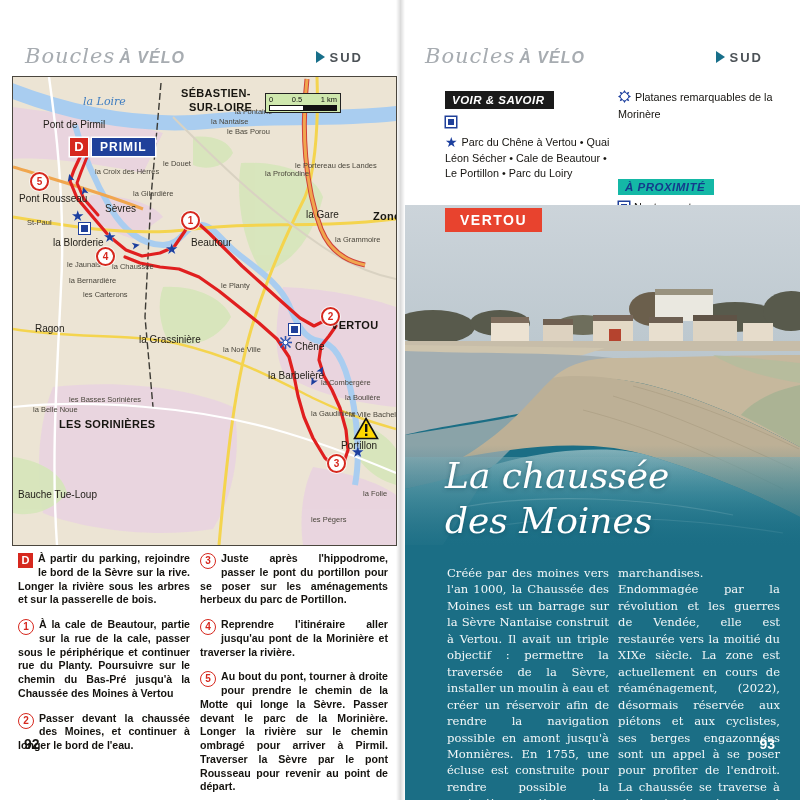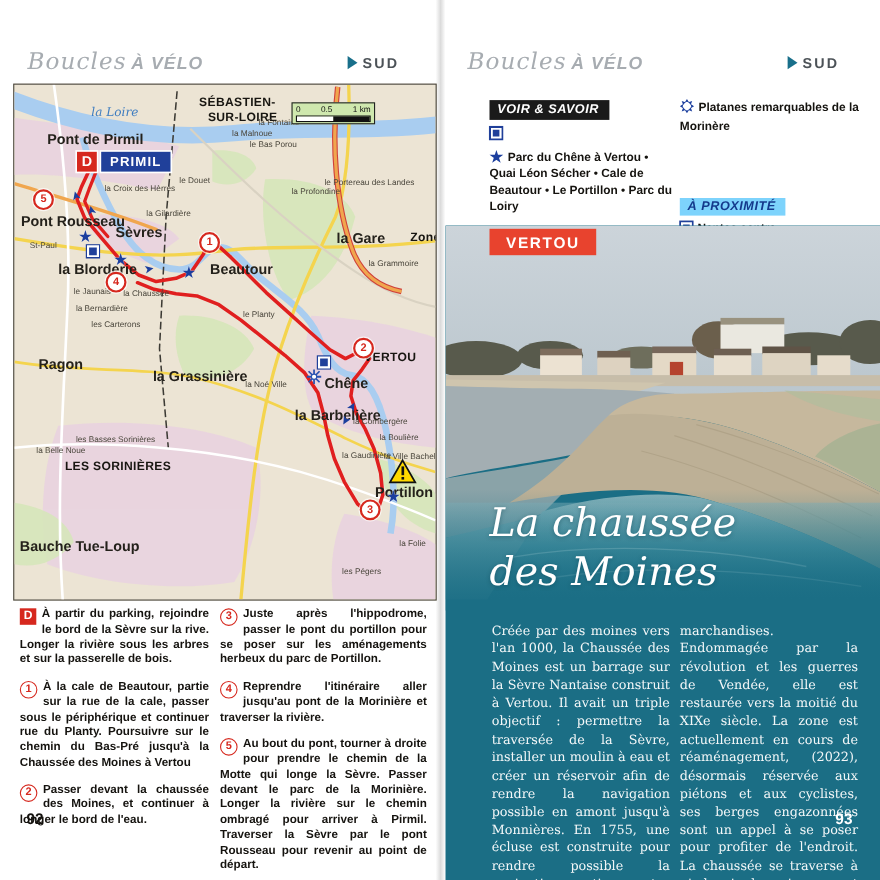--- a/index.html
+++ b/index.html
@@ -15,21 +15,21 @@
   .brand-bold{font-family:"Liberation Sans",sans-serif;font-weight:bold;font-style:italic;font-size:16px;color:#a7acb1;letter-spacing:1px;margin-left:4px;}
   .hdr-section{position:absolute;right:12px;top:6px;font-weight:bold;font-size:13px;color:#4c5257;letter-spacing:2px;}
   .tri{display:inline-block;width:0;height:0;border-top:6px solid transparent;border-bottom:6px solid transparent;border-left:9px solid #186f8a;margin-right:5px;vertical-align:-1px;}
 
   
   #map{position:absolute;left:12px;top:76px;width:383px;height:468px;background:#ece4d4;border:1px solid #4a463e;overflow:hidden;}
   #map svg{position:absolute;left:0;top:0;}
   #map-overlay{position:absolute;left:0;top:0;width:100%;height:100%;}
   .ml{position:absolute;white-space:nowrap;color:#3a372f;}
   .ml.town{font-weight:bold;font-size:11px;color:#181611;letter-spacing:.3px;}
-  .ml.boldsm{font-weight:bold;font-size:13px;color:#24211b;}
+  .ml.boldsm{font-weight:normal;font-size:10px;color:#24211b;}
   .ml.sm{font-size:7.5px;color:#4a463c;}
   .ml.water{font-family:"DejaVu Serif",serif;font-style:italic;font-size:11px;color:#3d7cc0;}
   .m-num{position:absolute;width:15px;height:15px;border:2px solid #d6281e;border-radius:50%;background:#fff;color:#d6281e;font-weight:bold;font-size:10px;line-height:15px;text-align:center;box-shadow:0 0 0 1px rgba(255,255,255,.7);}
   .m-star{position:absolute;color:#1c3f9e;font-size:15px;line-height:14px;text-shadow:0 0 1px #fff;}
   .m-square{position:absolute;width:11px;height:11px;background:#20409a;box-shadow:inset 0 0 0 2px #fff,0 0 0 1px #20409a;}
   .m-arrow{position:absolute;color:#1c3f9e;font-size:11px;line-height:10px;}
   .m-svg{position:absolute;}
   #d-badge{position:absolute;left:57px;top:61px;display:flex;z-index:5;}
   #d-letter{width:18px;height:18px;background:#d6281e;color:#fff;font-weight:bold;font-size:13px;text-align:center;line-height:18px;box-shadow:0 0 0 1.5px #fff;}
   #d-label{height:18px;background:#20409a;color:#fff;font-weight:bold;font-size:12px;line-height:18px;padding:0 8px;margin-left:4px;letter-spacing:1px;box-shadow:0 0 0 1.5px #fff;}
@@ -47,25 +47,25 @@
   .step{margin-bottom:11px;font-size:10.6px;line-height:1.3;color:#15130f;font-weight:600;text-align:justify;}
   .step-d{float:left;width:15px;height:15px;background:#d6281e;color:#fff;font-weight:bold;text-align:center;line-height:15px;font-size:11px;margin:1px 5px 1px 0;}
   .step-n{float:left;width:14px;height:14px;border:1.6px solid #d6281e;border-radius:50%;color:#d6281e;font-weight:bold;text-align:center;line-height:14px;font-size:10px;margin:1px 5px 1px 0;}
   .pagenum{position:absolute;top:736px;font-weight:bold;font-size:14px;color:#15130f;}
   #pn-left{left:24px;}
   #pn-right{right:25px;color:#ffffff;z-index:12;}
 
   
   #info{position:absolute;left:0;top:90px;width:332px;height:112px;}
   .badge-dark{display:inline-block;background:#1a1a1a;color:#fff;font-weight:bold;font-style:italic;font-size:11.5px;letter-spacing:.5px;padding:3px 9px 3px 7px;margin-bottom:6px;}
-  .badge-cyan{display:inline-block;background:#7dd3fc;color:#143a8c;font-weight:bold;font-style:italic;font-size:11.5px;letter-spacing:.5px;padding:2px 9px 2px 7px;margin-bottom:5px;margin-top:46px;}
+  .badge-cyan{display:inline-block;background:#14b8a6;color:#143a8c;font-weight:bold;font-style:italic;font-size:11.5px;letter-spacing:.5px;padding:2px 9px 2px 7px;margin-bottom:5px;margin-top:46px;}
   .info-col{position:absolute;top:0;}
   #info-col1{left:45px;width:168px;}
   #info-col2{left:218px;width:165px;}
-  .info-item{font-size:10.8px;font-weight:700;color:#15130f;line-height:1.35;margin-bottom:3px;}
+  .info-item{font-size:10.8px;font-weight:400;color:#15130f;line-height:1.35;margin-bottom:3px;}
   .ico-square{display:inline-block;width:10px;height:10px;background:#20409a;box-shadow:inset 0 0 0 2px #fff,0 0 0 1.5px #20409a;margin:0 5px 0 1px;vertical-align:-1px;}
   .ico-star{color:#1c3f9e;font-size:14px;margin-right:4px;vertical-align:-1px;}
   .ico-tree{display:inline-block;margin-right:4px;vertical-align:-2px;}
 
   
   #feature{position:absolute;left:5px;top:205px;width:395px;height:595px;background:#1b6e85;overflow:hidden;}
   #photo-wrap{position:absolute;left:0;top:0;width:395px;height:340px;}
   #photo-fade{position:absolute;left:0;top:240px;width:395px;height:110px;background:linear-gradient(180deg,rgba(27,110,133,0) 0%,rgba(27,110,133,.55) 55%,#1b6e85 100%);}
   #vertou-badge{position:absolute;left:40px;top:3px;background:#e8432e;color:#fff;font-weight:bold;font-size:14px;letter-spacing:1.5px;padding:4px 15px;z-index:5;}
   #feature-title{position:absolute;left:40px;top:248px;z-index:6;color:#fff;font-family:"DejaVu Serif",serif;font-style:italic;font-size:36px;line-height:1.25;text-shadow:0 1px 4px rgba(10,60,75,.45);}
@@ -125,21 +125,21 @@
         <path stroke-width="3.2" d="M326,393 L312,381 L300,361 L291,340 L285,319 L281,299 L276,280 L264,262 L246,246 L226,230 L206,214 L186,200 L166,192 L147,190 L127,186 L112,180"></path>
         <path stroke-width="3" d="M74,80 L68,95 L64,106 L71,122 L85,138"></path>
       </g>
     </svg>
     <div id="map-overlay">
         <span class="ml town" style="left: 168px; top: 10px;">SÉBASTIEN-</span>
         <span class="ml town" style="left: 176px; top: 24px;">SUR-LOIRE</span>
         <span class="ml water" style="left: 70px; top: 18px;">la Loire</span>
         <span class="ml boldsm" style="left: 30px; top: 42px;">Pont de Pirmil</span>
         <span class="ml sm" style="left: 222px; top: 30px;">la Fontaine</span>
-        <span class="ml sm" style="left: 198px; top: 40px;">la Malnoue</span>
+        <span class="ml sm" style="left: 198px; top: 40px;">la Nantaise</span>
         <span class="ml sm" style="left: 214px; top: 50px;">le Bas Porou</span>
         <span class="ml sm" style="left: 282px; top: 84px;">le Portereau des Landes</span>
         <span class="ml sm" style="left: 150px; top: 82px;">le Douet</span>
         <span class="ml sm" style="left: 252px; top: 92px;">la Profondine</span>
         <span class="ml sm" style="left: 82px; top: 90px;">la Croix des Hèrres</span>
         <span class="ml boldsm" style="left: 293px; top: 132px;">la Gare</span>
         <span class="ml town" style="left: 360px; top: 133px;">Zone I</span>
         <span class="ml sm" style="left: 322px; top: 158px;">la Grammoire</span>
         <span class="ml boldsm" style="left: 6px; top: 116px;">Pont Rousseau</span>
         <span class="ml sm" style="left: 14px; top: 141px;">St-Paul</span>

